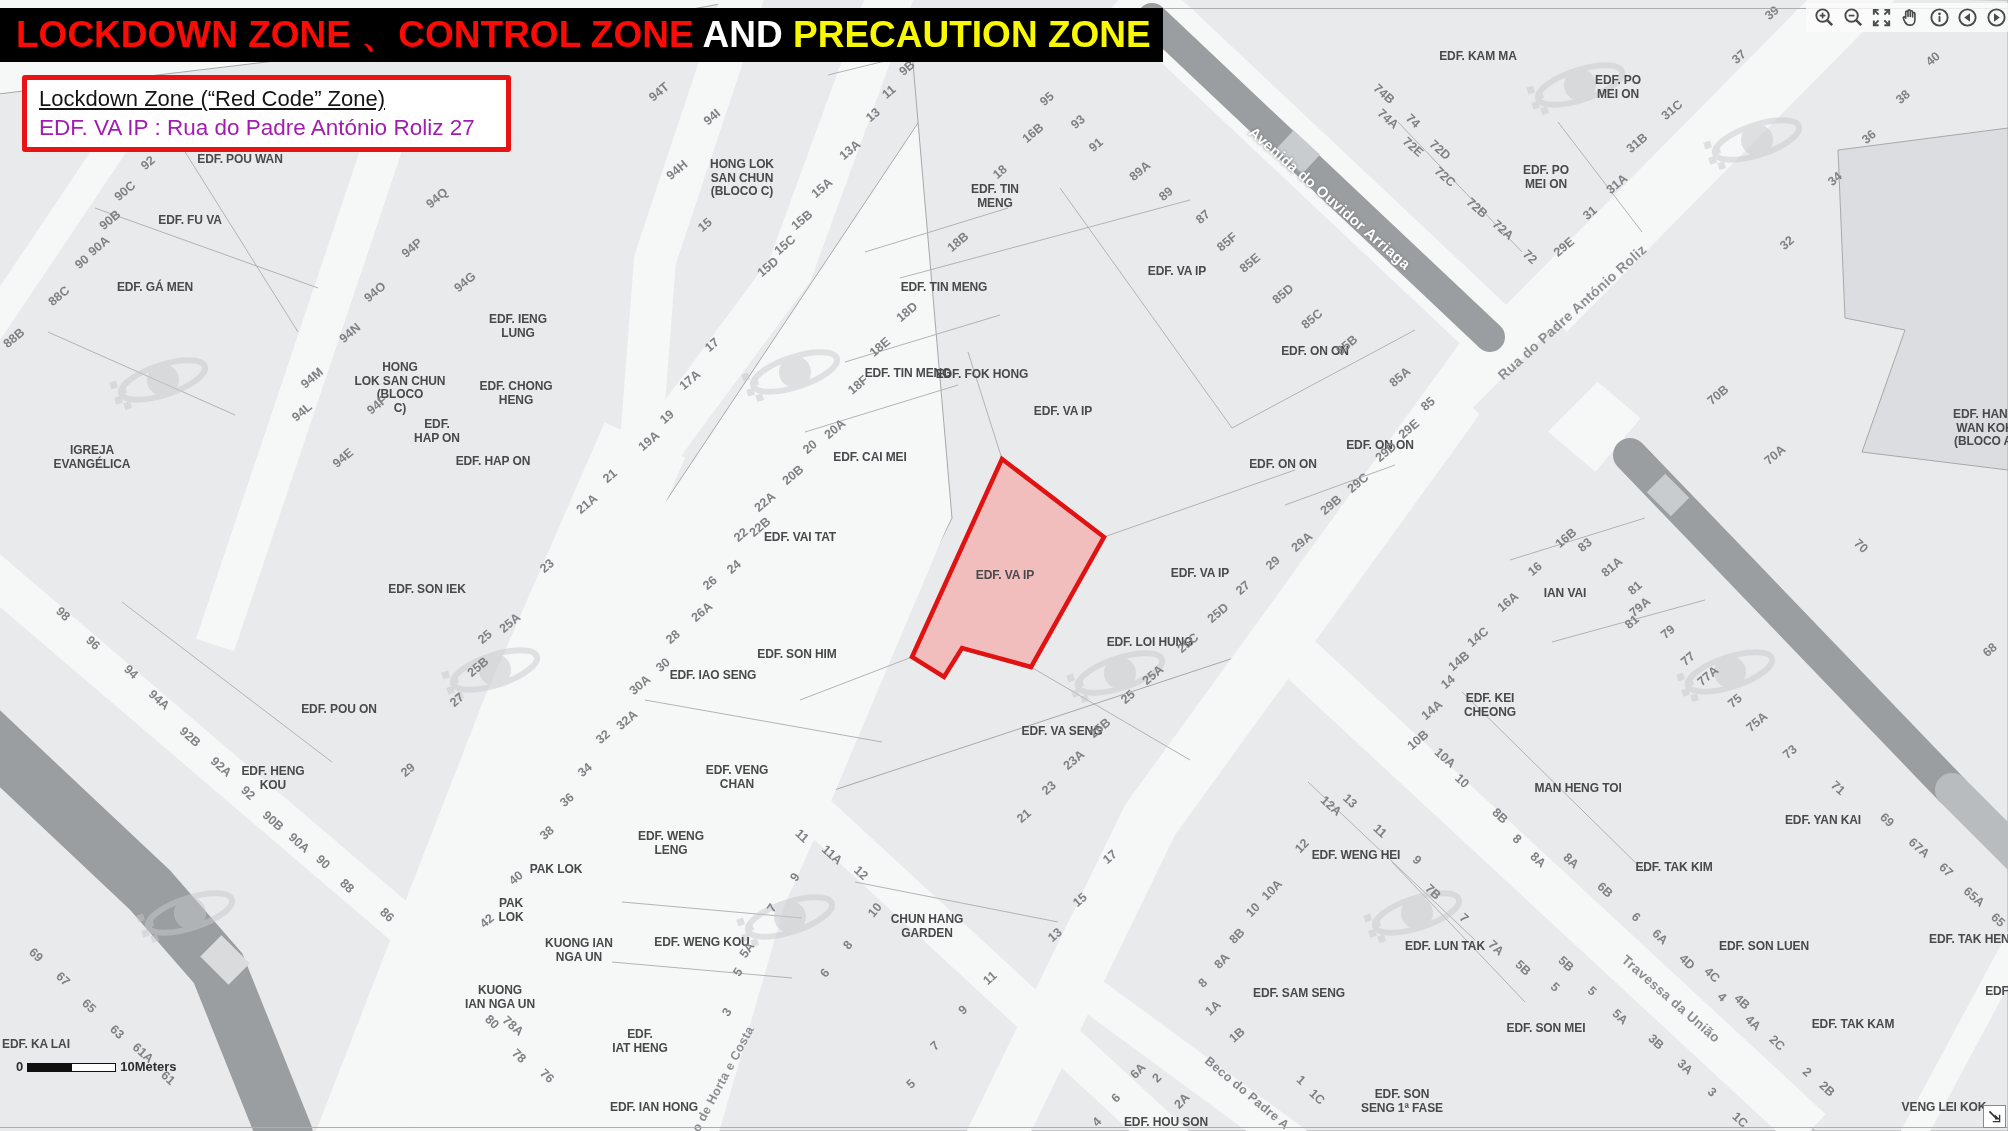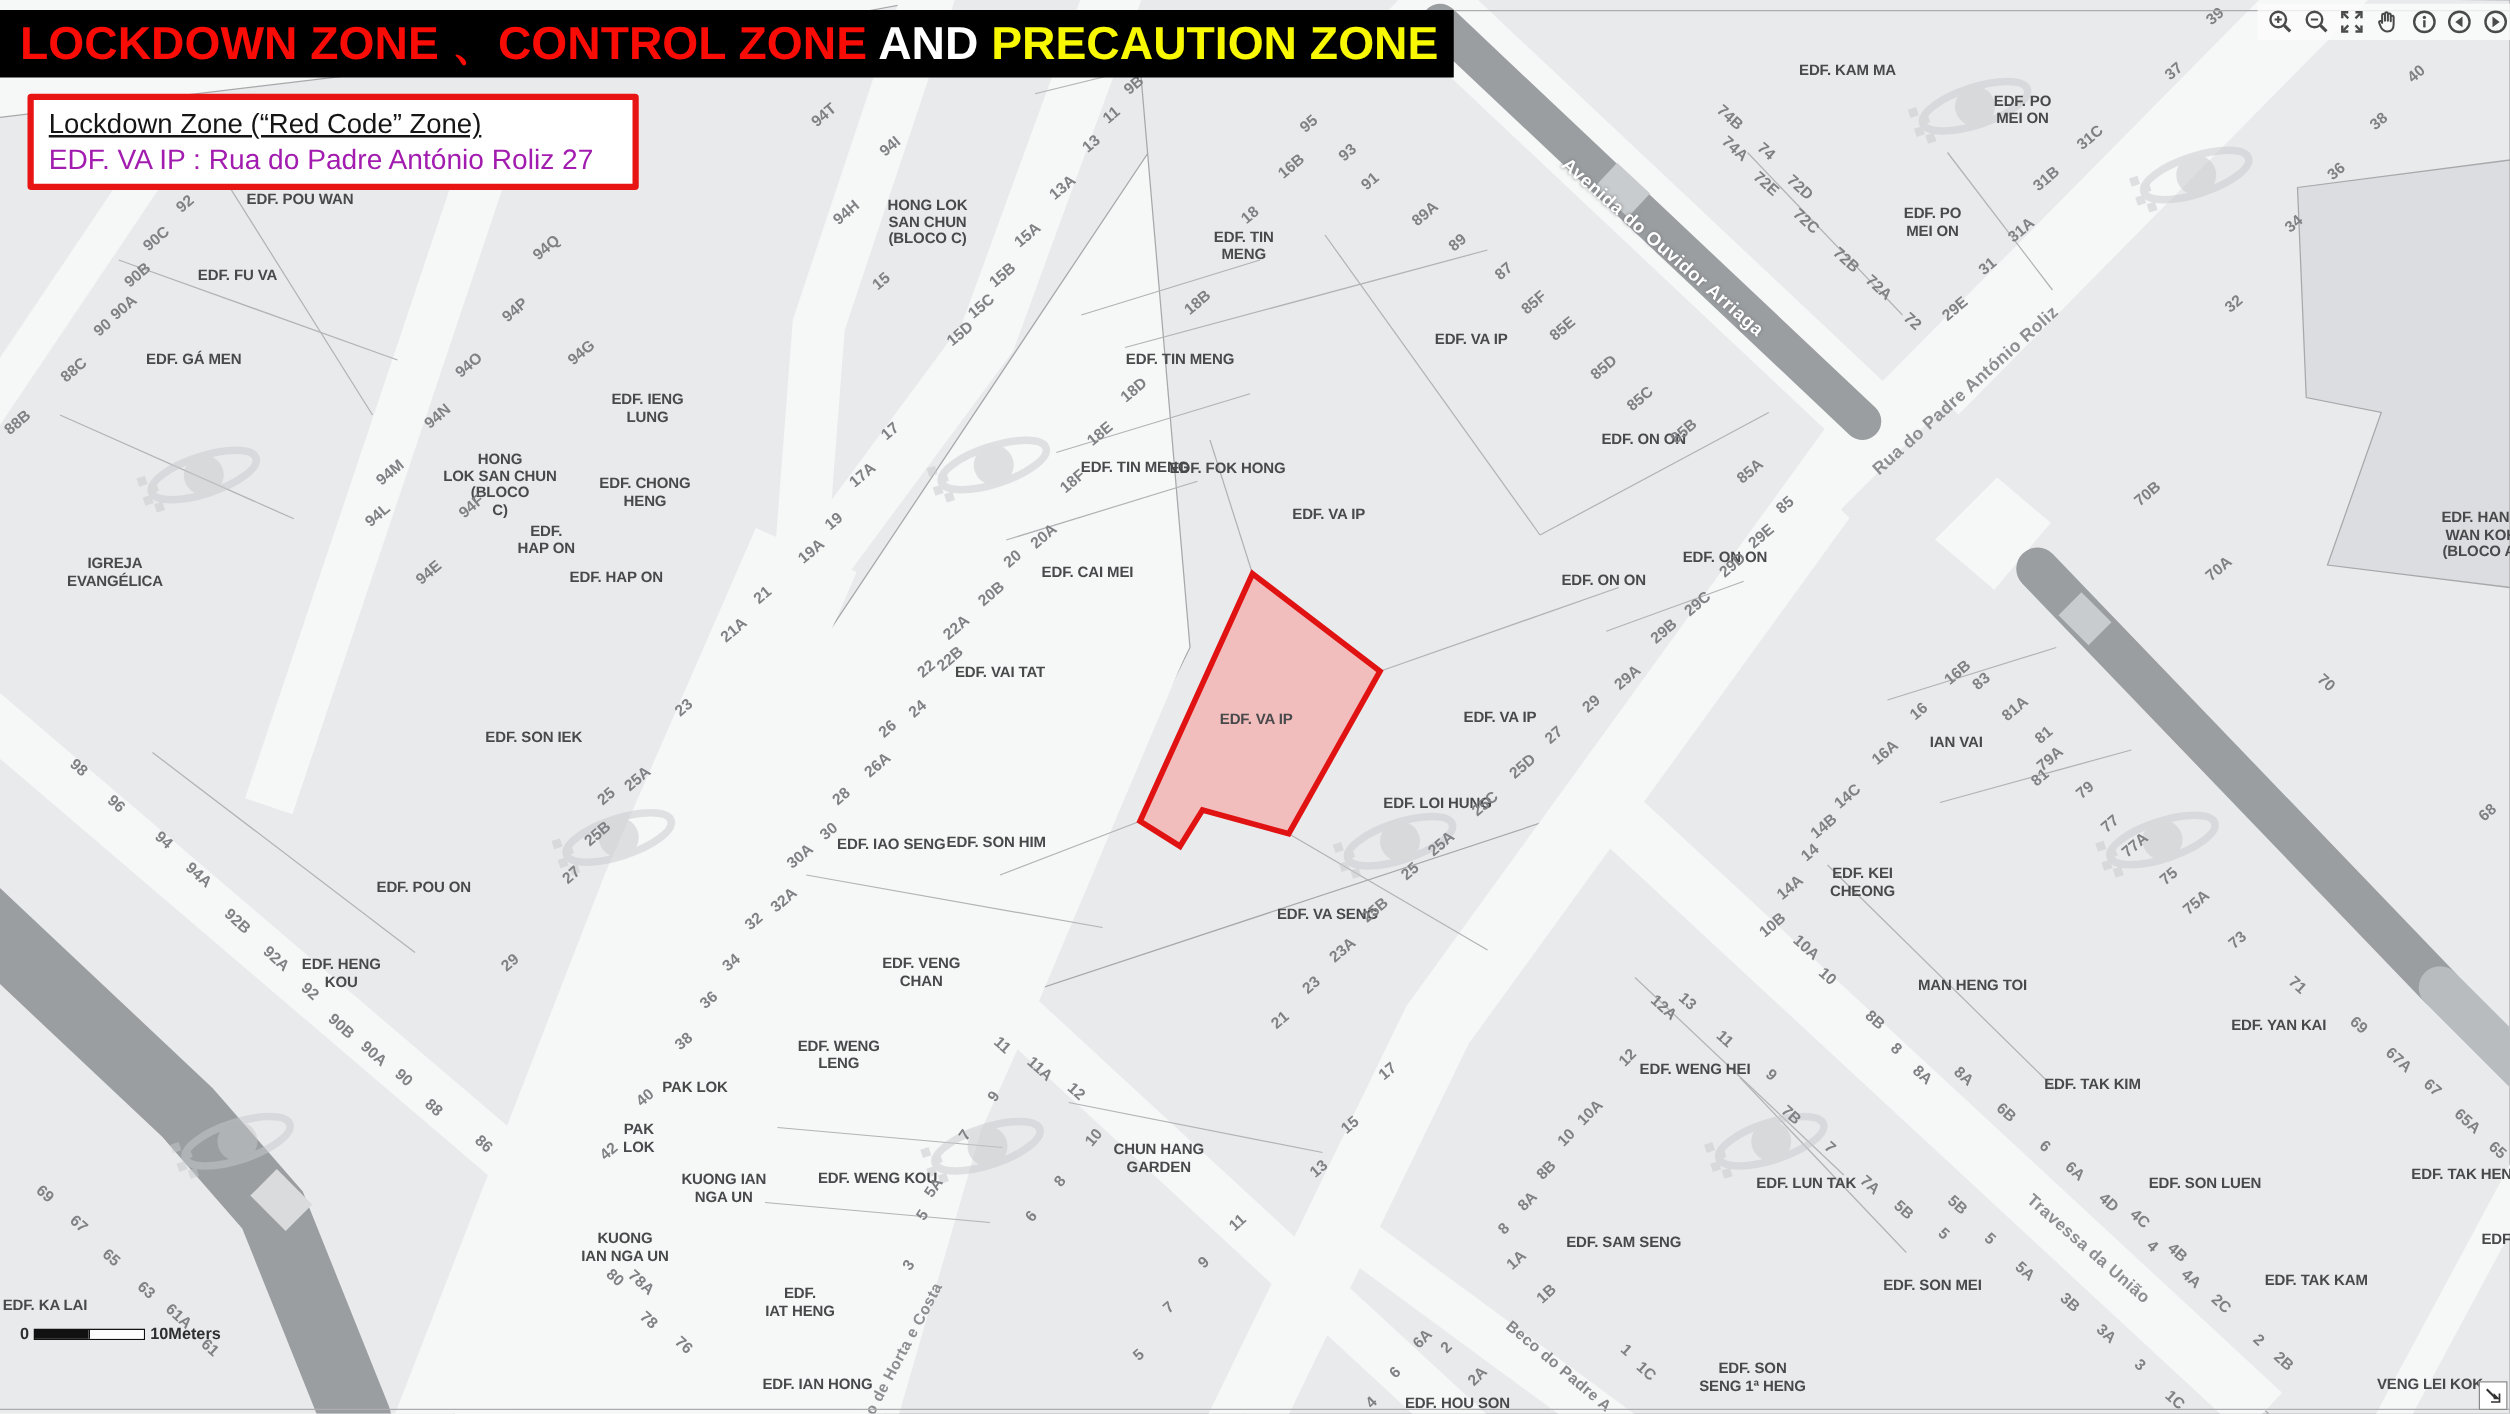--- a/index.html
+++ b/index.html
@@ -207,21 +207,21 @@
       <div class="lbl" style="left: 870px; top: 458px; transform: translate(-50%, -50%) rotate(0deg);">EDF. CAI MEI</div>
       <div class="lbl" style="left: 1177px; top: 272px; transform: translate(-50%, -50%) rotate(0deg);">EDF. VA IP</div>
       <div class="lbl" style="left: 1063px; top: 412px; transform: translate(-50%, -50%) rotate(0deg);">EDF. VA IP</div>
       <div class="lbl" style="left: 1005px; top: 576px; transform: translate(-50%, -50%) rotate(0deg);">EDF. VA IP</div>
       <div class="lbl" style="left: 1200px; top: 574px; transform: translate(-50%, -50%) rotate(0deg);">EDF. VA IP</div>
       <div class="lbl" style="left: 1315px; top: 352px; transform: translate(-50%, -50%) rotate(0deg);">EDF. ON ON</div>
       <div class="lbl" style="left: 1283px; top: 465px; transform: translate(-50%, -50%) rotate(0deg);">EDF. ON ON</div>
       <div class="lbl" style="left: 1380px; top: 446px; transform: translate(-50%, -50%) rotate(0deg);">EDF. ON ON</div>
       <div class="lbl" style="left: 1150px; top: 643px; transform: translate(-50%, -50%) rotate(0deg);">EDF. LOI HUNG</div>
       <div class="lbl" style="left: 1062px; top: 732px; transform: translate(-50%, -50%) rotate(0deg);">EDF. VA SENG</div>
-      <div class="lbl" style="left: 797px; top: 674px; transform: translate(-50%, -50%) rotate(0deg);">EDF. SON HIM</div>
+      <div class="lbl" style="left: 797px; top: 655px; transform: translate(-50%, -50%) rotate(0deg);">EDF. SON HIM</div>
       <div class="lbl" style="left: 713px; top: 676px; transform: translate(-50%, -50%) rotate(0deg);">EDF. IAO SENG</div>
       <div class="lbl" style="left: 800px; top: 538px; transform: translate(-50%, -50%) rotate(0deg);">EDF. VAI TAT</div>
       <div class="lbl" style="left: 427px; top: 590px; transform: translate(-50%, -50%) rotate(0deg);">EDF. SON IEK</div>
       <div class="lbl" style="left: 737px; top: 778px; transform: translate(-50%, -50%) rotate(0deg);">EDF. VENG
 CHAN</div>
       <div class="lbl" style="left: 671px; top: 844px; transform: translate(-50%, -50%) rotate(0deg);">EDF. WENG
 LENG</div>
       <div class="lbl" style="left: 556px; top: 870px; transform: translate(-50%, -50%) rotate(0deg);">PAK LOK</div>
       <div class="lbl" style="left: 511px; top: 911px; transform: translate(-50%, -50%) rotate(0deg);">PAK
 LOK</div>
@@ -254,21 +254,21 @@
       <div class="lbl" style="left: 1823px; top: 821px; transform: translate(-50%, -50%) rotate(0deg);">EDF. YAN KAI</div>
       <div class="lbl" style="left: 1674px; top: 868px; transform: translate(-50%, -50%) rotate(0deg);">EDF. TAK KIM</div>
       <div class="lbl" style="left: 1445px; top: 947px; transform: translate(-50%, -50%) rotate(0deg);">EDF. LUN TAK</div>
       <div class="lbl" style="left: 1356px; top: 856px; transform: translate(-50%, -50%) rotate(0deg);">EDF. WENG HEI</div>
       <div class="lbl" style="left: 1299px; top: 994px; transform: translate(-50%, -50%) rotate(0deg);">EDF. SAM SENG</div>
       <div class="lbl" style="left: 1764px; top: 947px; transform: translate(-50%, -50%) rotate(0deg);">EDF. SON LUEN</div>
       <div class="lbl" style="left: 1958px; top: 940px; transform: translate(-50%, -50%) rotate(0deg); padding-left: 32px;">EDF. TAK HENG</div>
       <div class="lbl" style="left: 1853px; top: 1025px; transform: translate(-50%, -50%) rotate(0deg);">EDF. TAK KAM</div>
       <div class="lbl" style="left: 1546px; top: 1029px; transform: translate(-50%, -50%) rotate(0deg);">EDF. SON MEI</div>
       <div class="lbl" style="left: 1402px; top: 1102px; transform: translate(-50%, -50%) rotate(0deg);">EDF. SON
-SENG 1ª HENG</div>
+SENG 1ª FASE</div>
       <div class="lbl" style="left: 1166px; top: 1123px; transform: translate(-50%, -50%) rotate(0deg);">EDF. HOU SON</div>
       <div class="lbl" style="left: 1944px; top: 1108px; transform: translate(-50%, -50%) rotate(0deg);">VENG LEI KOK</div>
       <div class="lbl" style="left: 2007px; top: 992px; transform: translate(-50%, -50%) rotate(0deg);">EDF. TA</div>
       <div class="num" style="left: 659px; top: 92px; transform: translate(-50%, -50%) rotate(-40deg);">94T</div>
       <div class="num" style="left: 712px; top: 117px; transform: translate(-50%, -50%) rotate(-40deg);">94I</div>
       <div class="num" style="left: 677px; top: 170px; transform: translate(-50%, -50%) rotate(-40deg);">94H</div>
       <div class="num" style="left: 705px; top: 225px; transform: translate(-50%, -50%) rotate(-40deg);">15</div>
       <div class="num" style="left: 437px; top: 198px; transform: translate(-50%, -50%) rotate(-40deg);">94Q</div>
       <div class="num" style="left: 412px; top: 248px; transform: translate(-50%, -50%) rotate(-40deg);">94P</div>
       <div class="num" style="left: 375px; top: 292px; transform: translate(-50%, -50%) rotate(-40deg);">94O</div>

